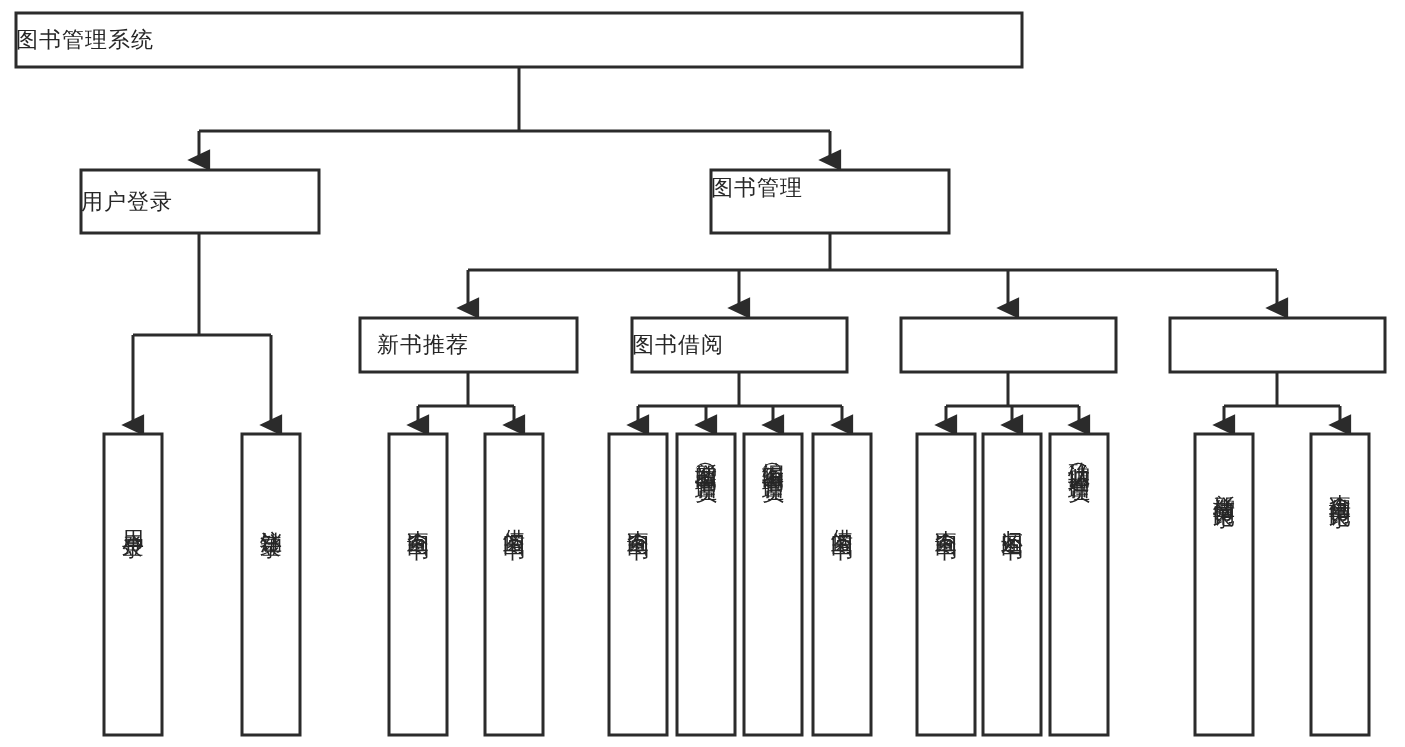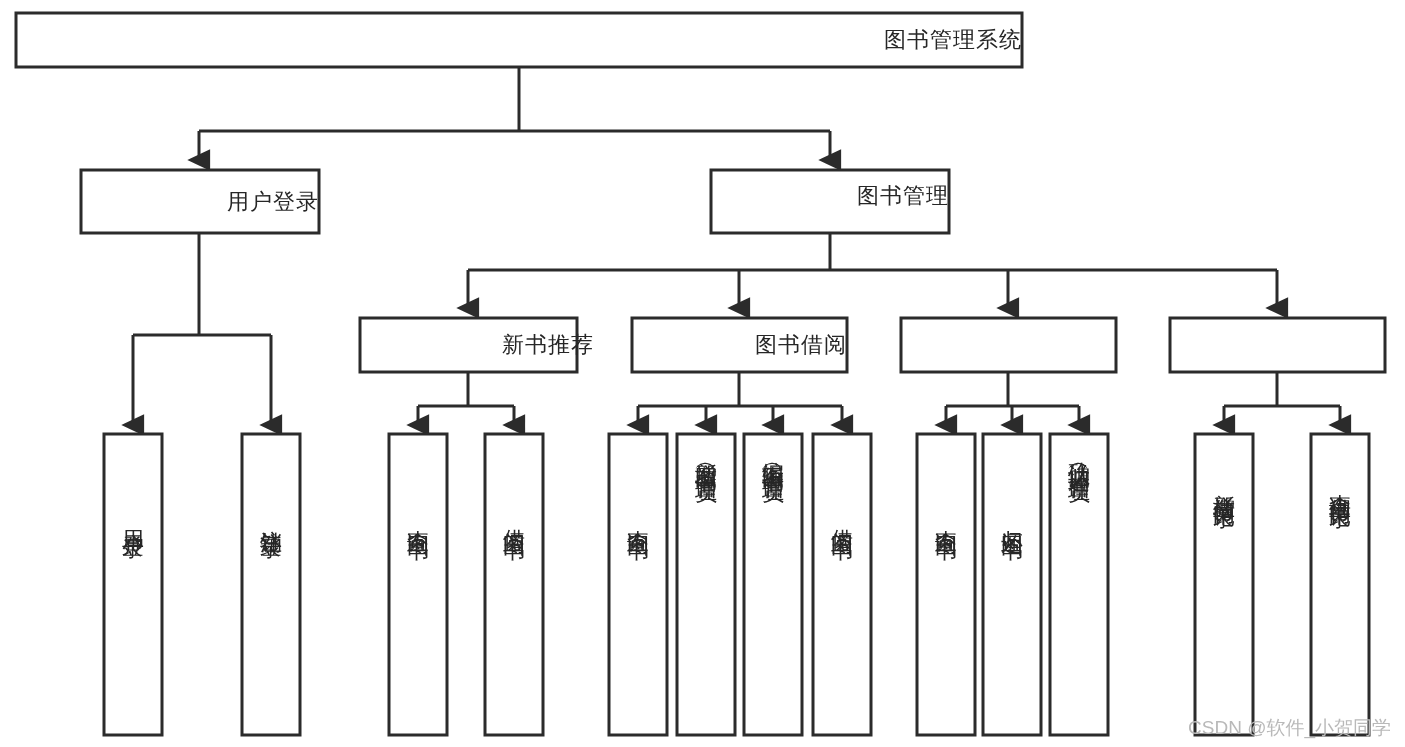--- a/index.html
+++ b/index.html
@@ -43,21 +43,21 @@
     font-size: 22px;
     line-height: 1;
     letter-spacing: 3px;
     color: #262626;
     white-space: nowrap;
   }
   .hlabel-wrap {
     position: absolute;
     display: flex;
     align-items: center;
-    justify-content: flex-end;
+    justify-content: flex-start;
     pointer-events: none;
   }
   .hlabel-text {
     font-family: "Liberation Sans", "DejaVu Sans", sans-serif;
     font-size: 22px;
     color: #262626;
     letter-spacing: 1px;
     white-space: nowrap;
   }
   .conn {
@@ -171,21 +171,21 @@
     <rect class="node-box" x="1311" y="434" width="58" height="301"></rect>
   </svg>
 
   <div class="hlabel-wrap" style="left:16px; top:13px; width:1006px; height:54px;">
     <span class="hlabel-text">图书管理系统</span>
   </div>
 
   <div class="hlabel-wrap" style="left:81px; top:170px; width:238px; height:63px;">
     <span class="hlabel-text">用户登录</span>
   </div>
-  <div class="hlabel-wrap" style="left:711px; top:170px; width:238px; height:52px;">
+  <div class="hlabel-wrap" style="left:711px; top:162px; width:238px; height:52px;">
     <span class="hlabel-text">图书管理</span>
   </div>
 
   <div class="hlabel-wrap" style="left:360px; top:318px; width:217px; height:54px;padding-left:17px;">
     <span class="hlabel-text">新书推荐</span>
   </div>
   <div class="hlabel-wrap" style="left:632px; top:318px; width:215px; height:54px;border-radius:17px;">
     <span class="hlabel-text">图书借阅</span>
   </div>
 
@@ -226,14 +226,13 @@
     <span class="vlabel-text">确认归还（管理员）</span>
   </div>
 
   <div class="vlabel-wrap" style="left:1195px; top:434px; width:58px; height:301px; padding-top:42px;">
     <span class="vlabel-text">新增借阅记录</span>
   </div>
   <div class="vlabel-wrap" style="left:1311px; top:434px; width:58px; height:301px; padding-top:42px;">
     <span class="vlabel-text">查询借阅记录</span>
   </div>
 
-  <div class="watermark">CSDN @软件_小贺同学</div>
 </div>
 
 </body></html>

